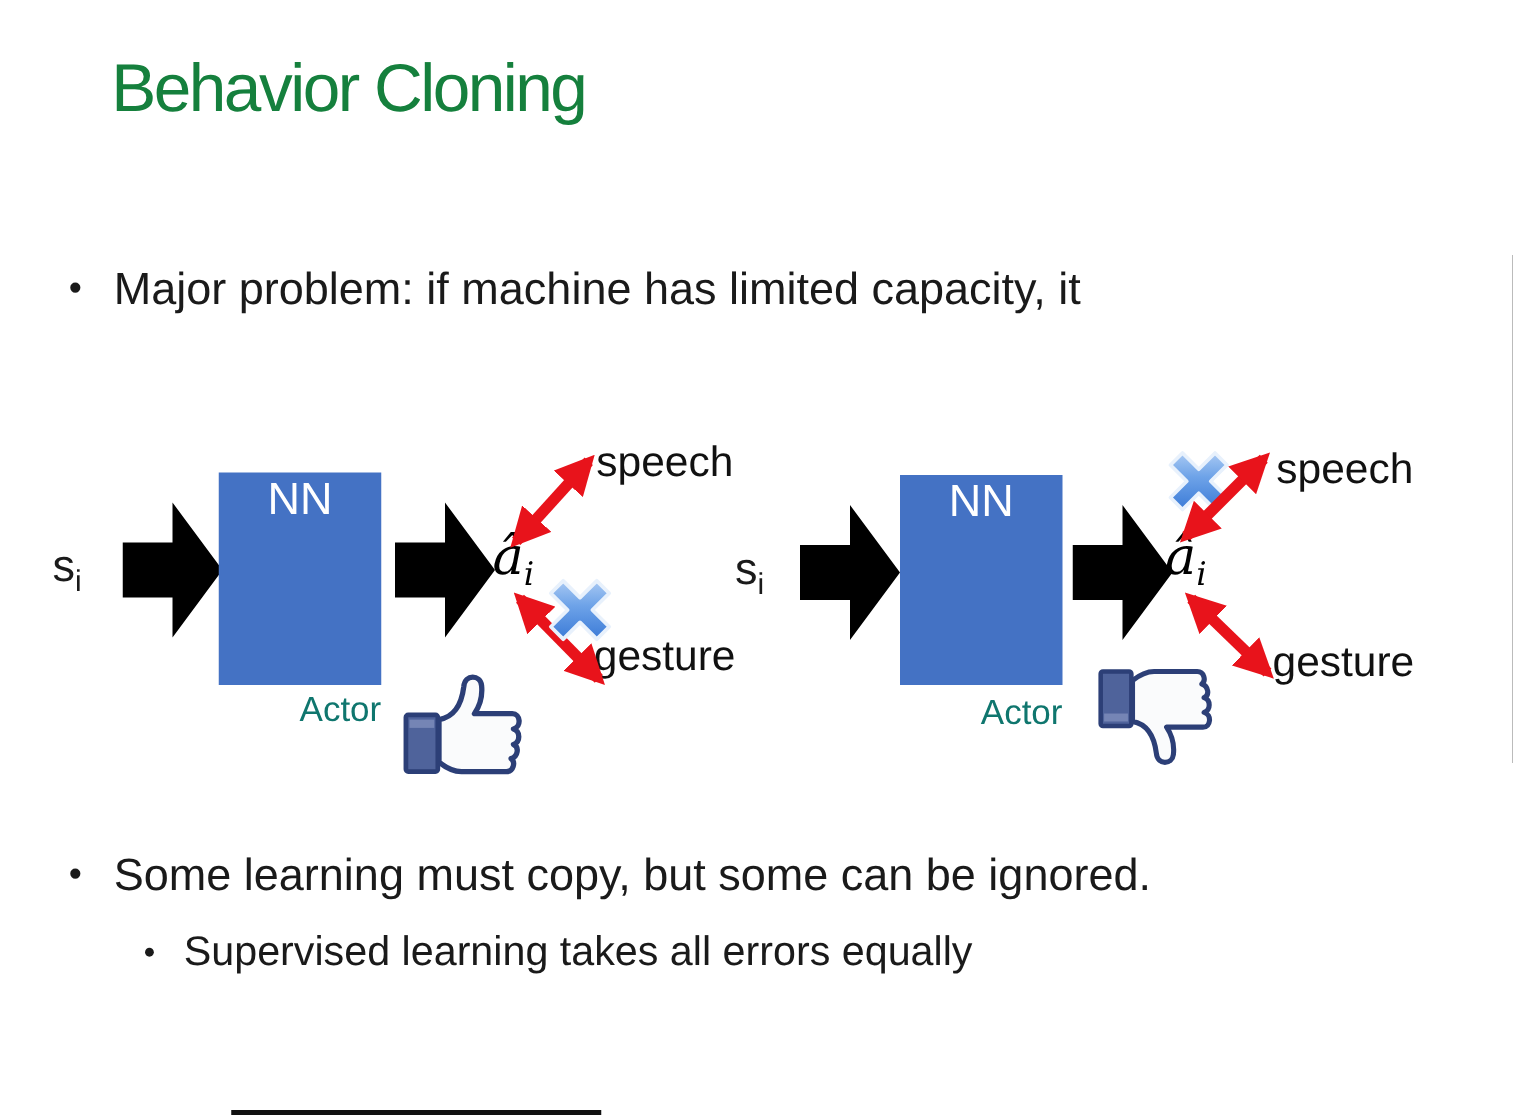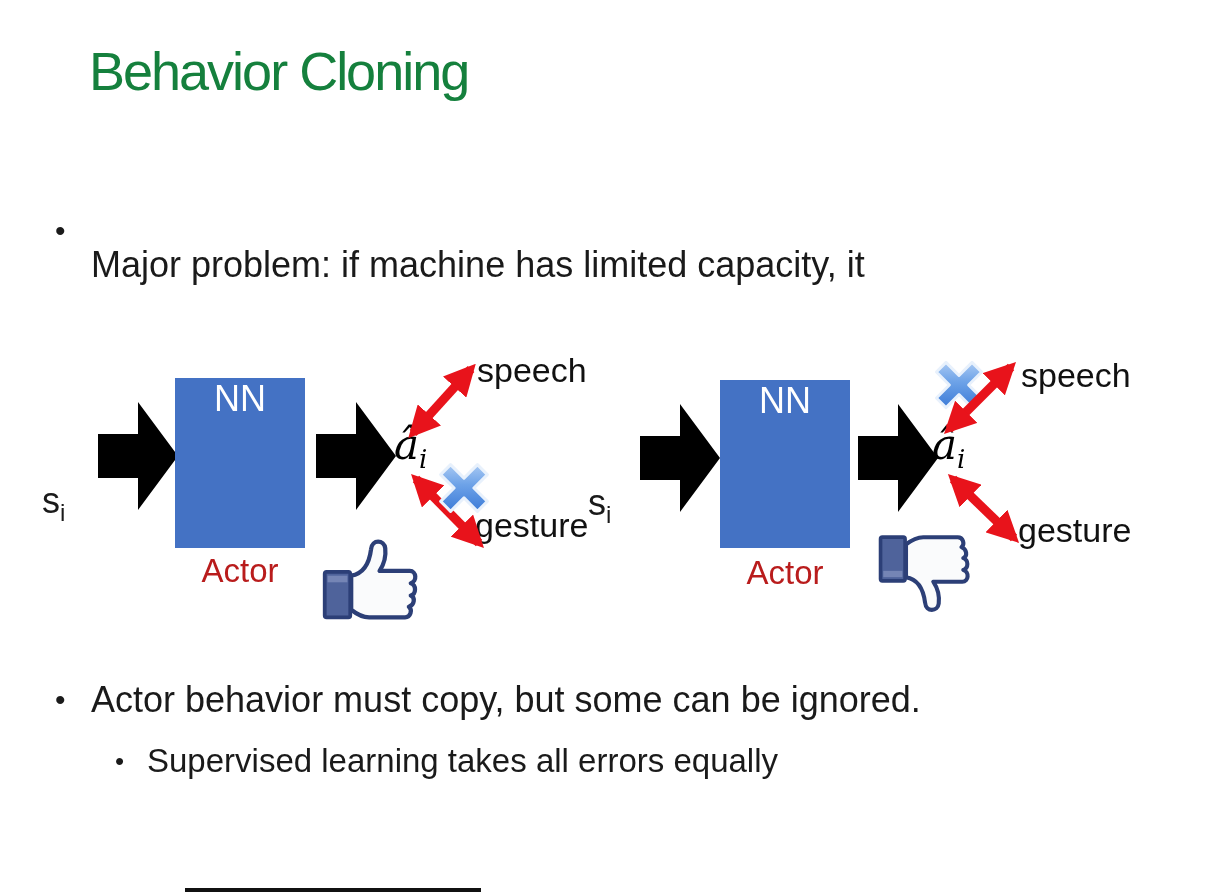--- a/index.html
+++ b/index.html
@@ -19,41 +19,41 @@
     font-weight:400;
     color:#15803d;
     white-space:nowrap;
     margin-left:31px;
   }
   .bullet-row{display:flex;align-items:flex-start;}
   .bullet-dot{
     font-size:30px;line-height:52px;width:36px;flex:0 0 36px;
   }
   .bullet-text{font-size:36px;line-height:52px;}
-  .bullet-text .bline{display:block;margin-top:34px;}
+  .bullet-text .bline{display:block;}
   .sub-bullet .bullet-dot{font-size:26px;line-height:46px;width:32px;flex:0 0 32px;}
   .sub-bullet .bullet-text{font-size:33px;line-height:46px;}
 
   .nn-box{
     background:#4472c4;
     display:flex;align-items:flex-start;justify-content:center;
     color:#ffffff;font-size:36px;
   }
-  .io-label{font-size:36px;white-space:nowrap;margin-top:48px;}
+  .io-label{font-size:36px;white-space:nowrap;}
   .io-label sub{font-size:24px;}
   .ahat{
     font-family:"DejaVu Serif", serif;
     font-style:italic;
     font-size:42px;
     color:#000000;
     white-space:nowrap;
   }
   .ahat sub{font-size:26px;}
   .action-label{font-size:34px;white-space:nowrap;color:#111111;text-align:center;}
-  .actor-label{font-size:33px;text-align:center;color:#b91c1c;}.z2{z-index:2}.z3{z-index:3}
+  .actor-label{font-size:28px;text-align:right;color:#0f766e;}.z2{z-index:2}.z3{z-index:3}
   .bottom-line{background:#111111;}
 </style>
 </head>
 <body>
 
 <svg width="0" height="0" style="position:absolute">
   <defs>
     <marker id="rhead" viewBox="0 0 4 4" markerWidth="3.5" markerHeight="3.5" refX="3.1" refY="2" orient="auto-start-reverse" markerUnits="strokeWidth">
       <path d="M0 0 L4 2 L0 4 Z" fill="#e8131b"></path>
     </marker>
@@ -163,21 +163,21 @@
   <svg class="abs" style="left:876px;top:528px;transform:scaleY(-1);" width="100" height="92" viewBox="0 0 110 95">
     <path d="M33 44 C45 42 52 32 54 16 C55 5 68 6 69 15 C70 24 67 33 63 39 L95 39
              C102 39 103 50 96 52 C102 54 102 63 96 65 C101 67 100 75 94 77
              C98 80 96 88 90 88 L52 88 C44 88 38 84 33 80 Z" fill="#fafbfc" stroke="#2c3f77" stroke-width="4.5" stroke-linejoin="round"></path>
     <rect x="5" y="40" width="27" height="48" rx="2" fill="#4f639b" stroke="#2c3f77" stroke-width="4"></rect>
     <rect x="8" y="44" width="21" height="7" fill="#7585b5"></rect>
   </svg>
 
   <div class="abs bullet-row" style="left:55px;top:674px;width:1080px;">
     <span class="bullet-dot">•</span>
-    <span class="bullet-text">Actor behavior must copy, but some can be ignored.</span>
+    <span class="bullet-text">Some learning must copy, but some can be ignored.</span>
   </div>
 
   <div class="abs bullet-row sub-bullet" style="left:115px;top:738px;width:1000px;">
     <span class="bullet-dot">•</span>
     <span class="bullet-text">Supervised learning takes all errors equally</span>
   </div>
 
   <div class="abs bottom-line" style="left:185px;top:888px;width:296px;height:4px;"></div>
 
 </div>

